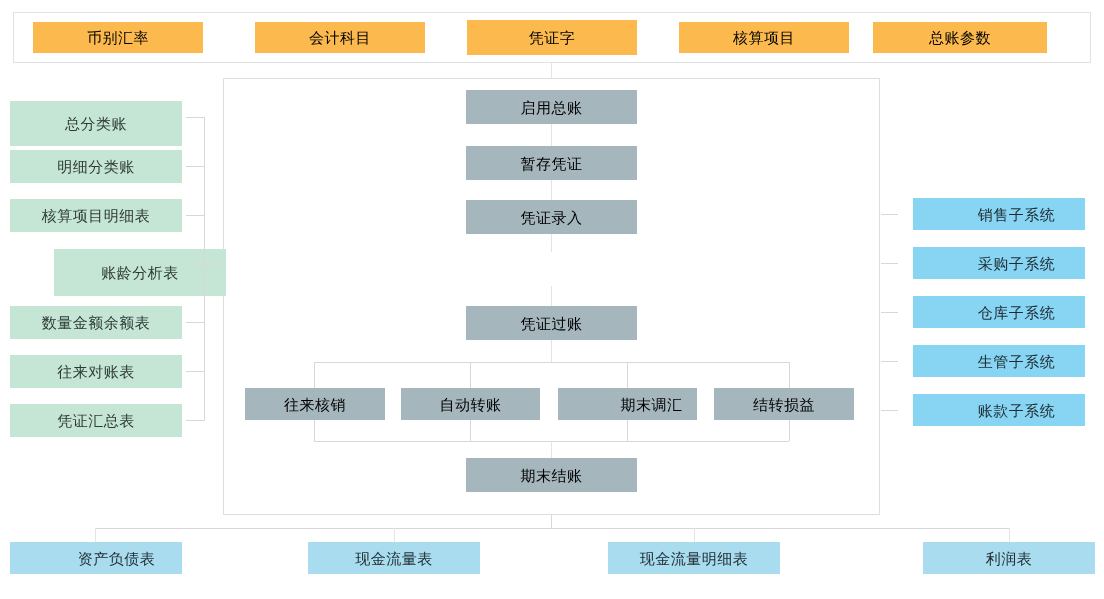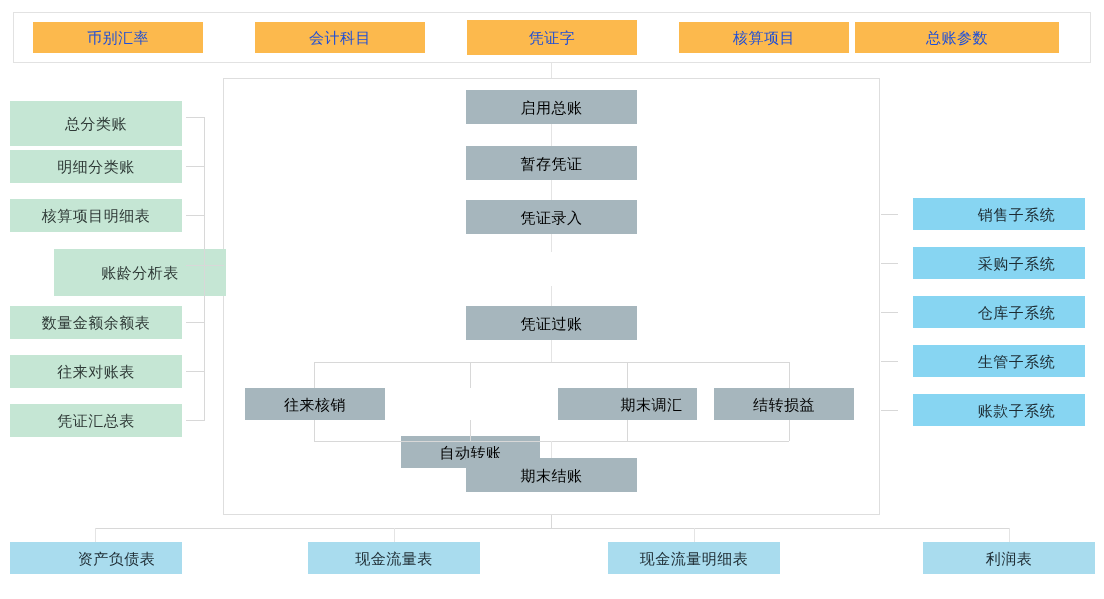--- a/index.html
+++ b/index.html
@@ -30,21 +30,21 @@
   }
   
   .strip {
     position: absolute;
     box-sizing: border-box;
     border: 1px solid #e2e2e2;
     background: #ffffff;
   }
   .box-orange {
     background: #fcb94d;
-    color: #1d4ed8;
+    color: #000000;
   }
   .box-green {
     background: #c5e6d4;
     color: #2f3a37;
   }
   .box-gray {
     background: #a6b6bd;
     color: #000000;
   }
   .box-blue {
@@ -92,21 +92,21 @@
   </div>
   <div class="box box-orange" style="left:255px; top:22px; width:170px; height:31px;">
     <span>会计科目</span>
   </div>
   <div class="box box-orange" style="left:467px; top:20px; width:170px; height:35px;">
     <span>凭证字</span>
   </div>
   <div class="box box-orange" style="left:679px; top:22px; width:170px; height:31px;">
     <span>核算项目</span>
   </div>
-  <div class="box box-orange" style="left:855px; top:22px; width:204px; height:31px;">
+  <div class="box box-orange" style="left:873px; top:22px; width:174px; height:31px;">
     <span>总账参数</span>
   </div>
 
   <div class="vline-soft" style="left:551px; top:63px; height:15px;"></div>
 
   <div class="container-outline" style="left:223px; top:78px; width:657px; height:437px;"></div>
 
   <div class="box box-green" style="left:10px; top:101px; width:172px; height:45px;text-align:right;">
     <span>总分类账</span>
   </div>
@@ -161,21 +161,21 @@
 
   <div class="hline" style="left:314px; top:362px; width:475px;"></div>
   <div class="vline" style="left:314px; top:362px; height:26px;"></div>
   <div class="vline" style="left:470px; top:362px; height:26px;"></div>
   <div class="vline" style="left:627px; top:362px; height:26px;"></div>
   <div class="vline" style="left:789px; top:362px; height:26px;"></div>
 
   <div class="box box-gray" style="left:245px; top:388px; width:140px; height:32px;">
     <span>往来核销</span>
   </div>
-  <div class="box box-gray" style="left:401px; top:388px; width:139px; height:32px;margin-top:48px;">
+  <div class="box box-gray" style="left:401px; top:388px; width:139px; height:32px;">
     <span>自动转账</span>
   </div>
   <div class="box box-gray" style="left:558px; top:388px; width:139px; height:32px;padding-left:48px;">
     <span>期末调汇</span>
   </div>
   <div class="box box-gray" style="left:714px; top:388px; width:140px; height:32px;">
     <span>结转损益</span>
   </div>
 
   <div class="vline" style="left:314px; top:420px; height:21px;"></div>

